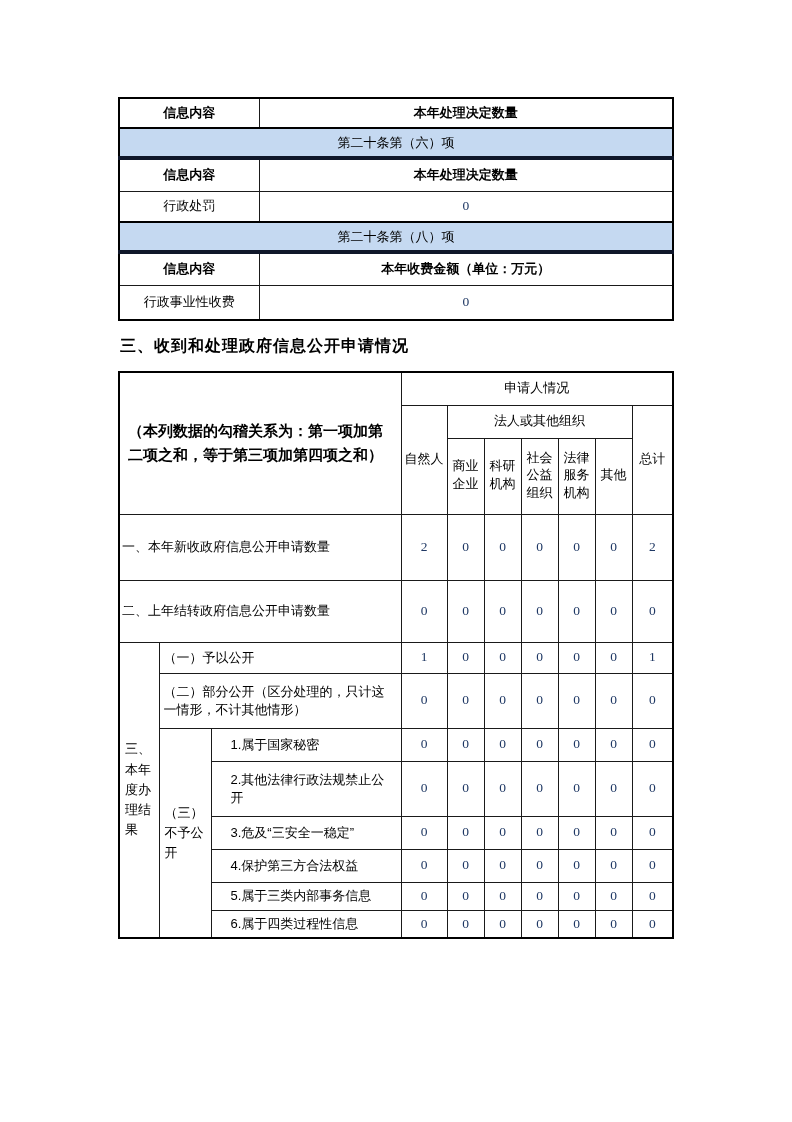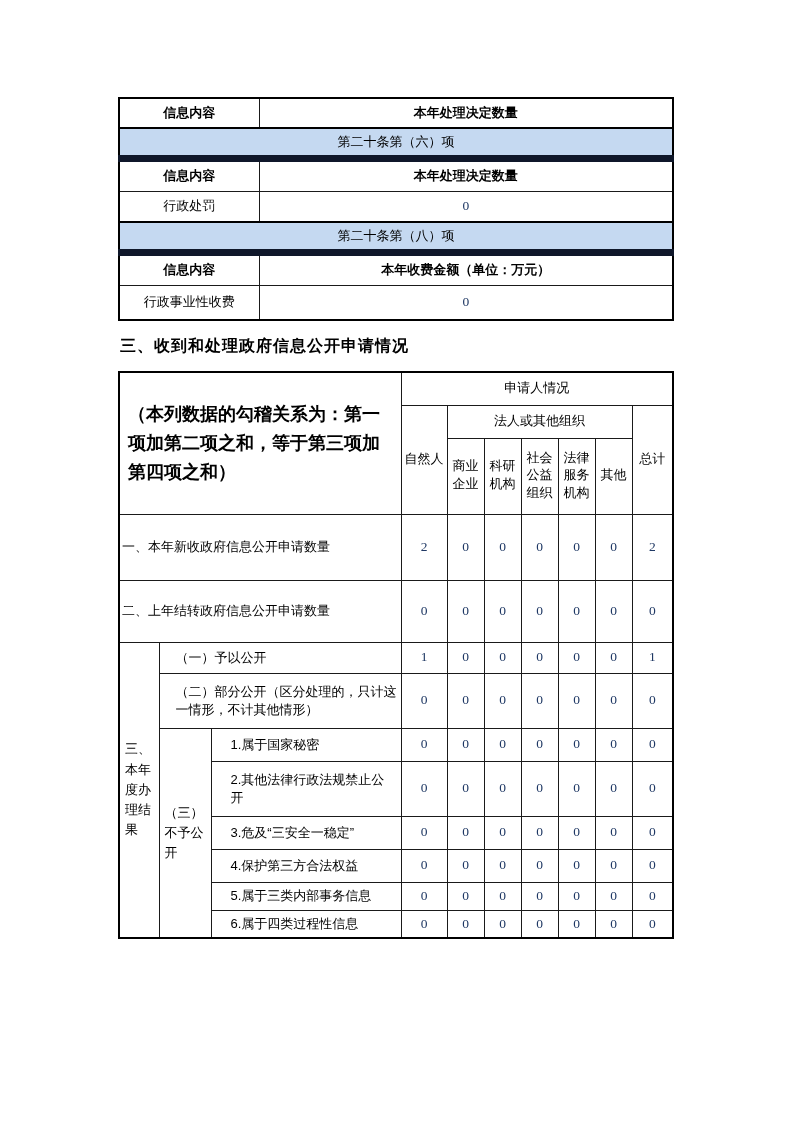--- a/index.html
+++ b/index.html
@@ -10,28 +10,28 @@
   .content{position:absolute;left:118px;top:97px;width:663px;}
   table{border-collapse:collapse;table-layout:fixed;width:554px;}
   td{border:1px solid #1a1a1a;vertical-align:middle;font-size:13px;line-height:1.35;
      padding:1px 4px;overflow:hidden;word-break:break-all;}
   .outer{border:2px solid #000;}
   .c{text-align:center;}
   .b{font-weight:bold;}
   .num{font-family:"Liberation Serif","DejaVu Serif",serif;color:#1F3864;
        text-align:center;font-size:13.5px;}
   .banner-cell{background:#C5D9F1;text-align:center;
-     border-top:2px solid #000;border-bottom:7px solid #0f172a;font-size:13px;}
+     border-top:2px solid #000;border-bottom:4px solid #0f172a;font-size:13px;}
   .section-title{margin:13px 0 0 2px;font-size:16px;font-weight:bold;
      letter-spacing:1px;height:24px;line-height:24px;}
   .bigtable{margin-top:13px;}
-  .note-cell{font-weight:bold;text-align:left;padding:12px 8px;font-size:18px;line-height:1.6;}
+  .note-cell{font-weight:bold;text-align:left;padding:12px 8px;font-size:15px;line-height:1.6;}
   .hdr{text-align:center;padding:1px 2px;font-family:Liberation Mono, monospace;}
   .rowlabel{text-align:left;padding-left:2px;}
-  .sublabel{text-align:left;padding-left:16px;}
+  .sublabel{text-align:left;padding-left:4px;}
   .itemlabel{text-align:left;padding-left:19px;}
   .vgroup{text-align:left;padding:2px 2px 2px 5px;line-height:1.55;}
 </style>
 </head>
 <body>
 
 <div class="page">
   <div class="content">
 
     <table class="outer">

